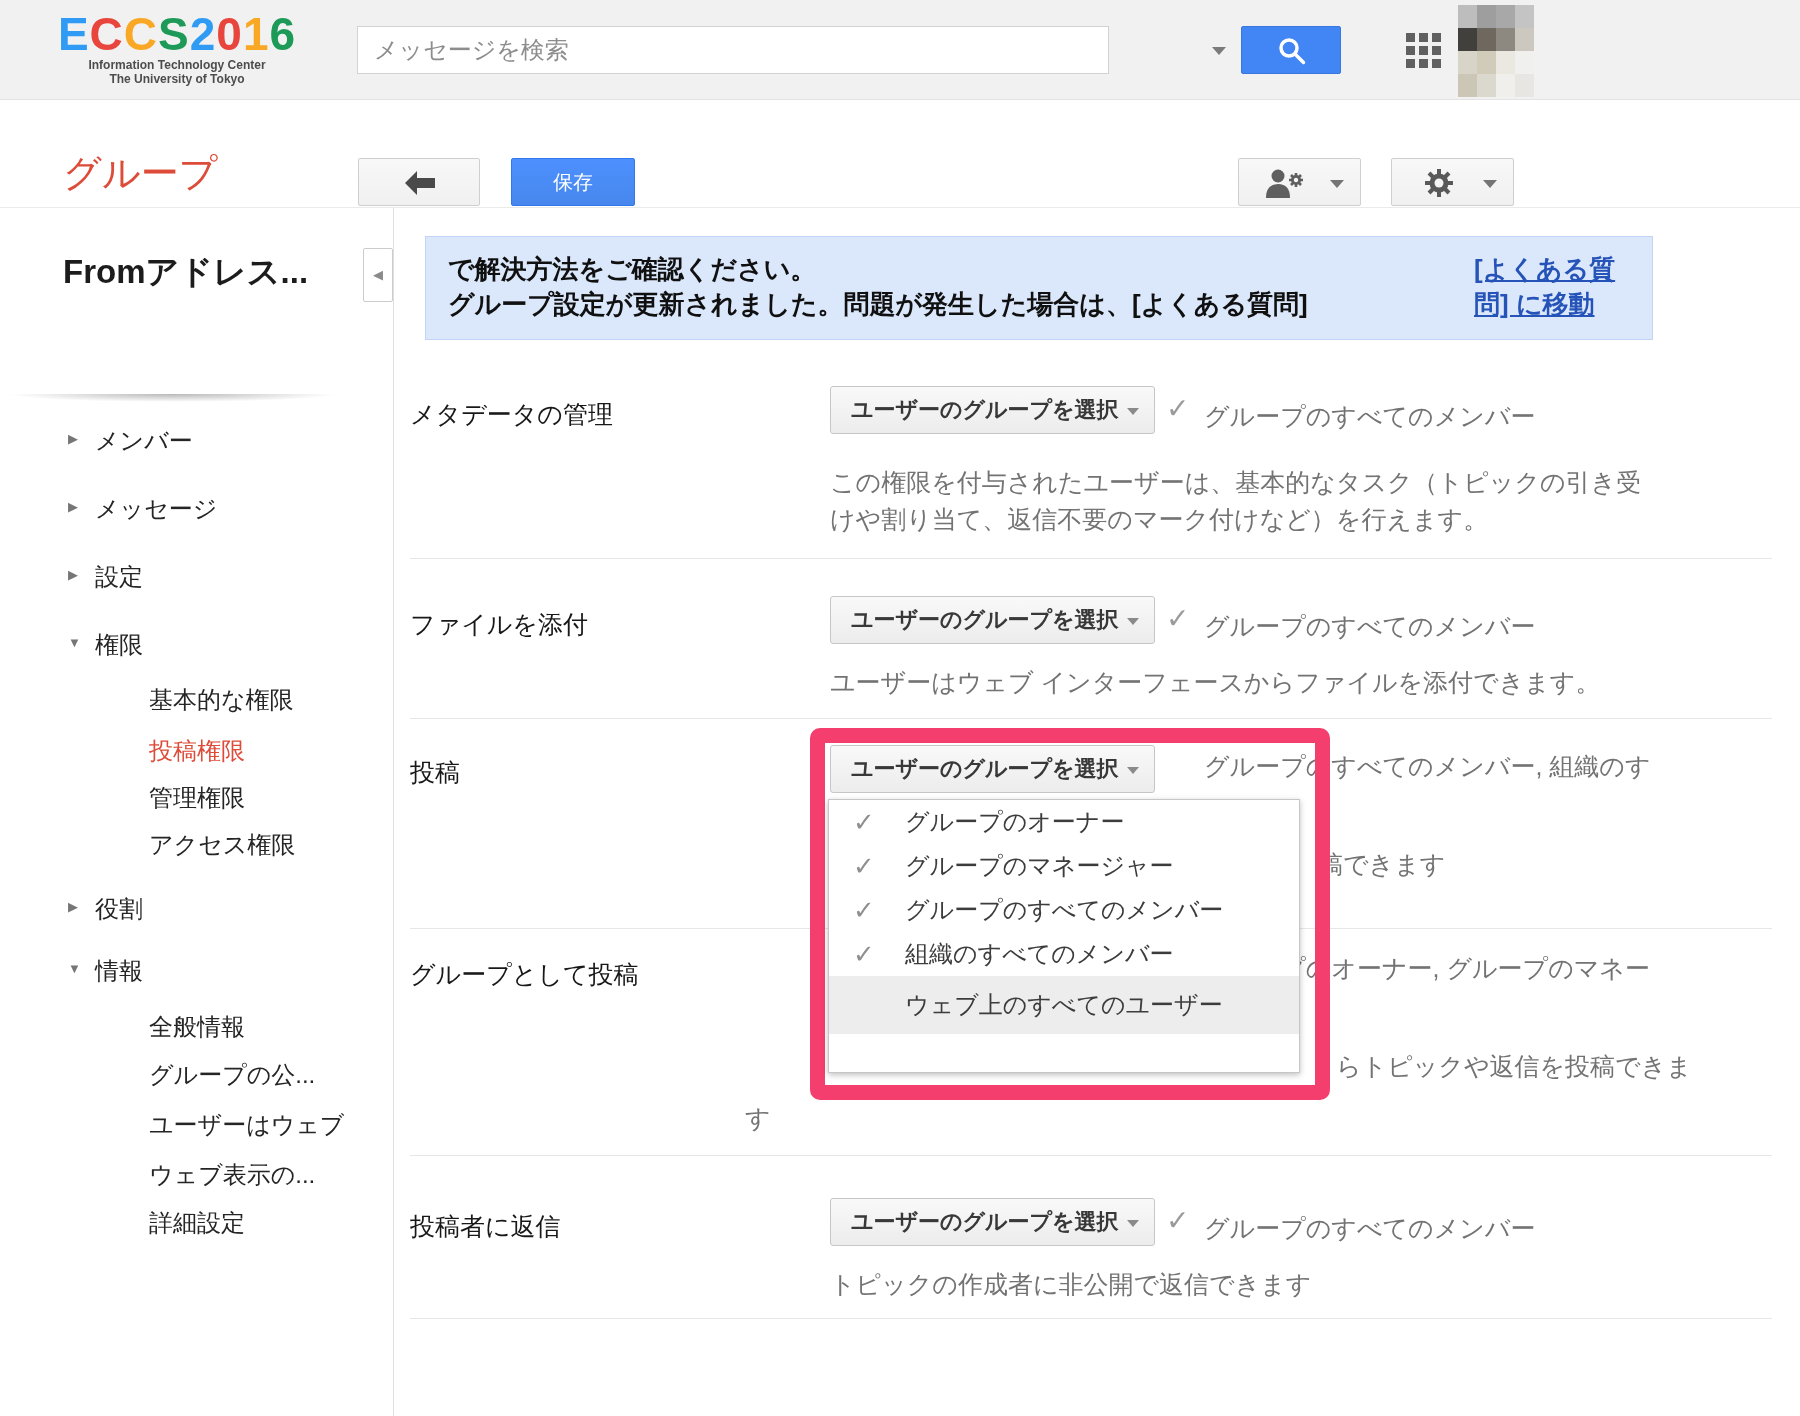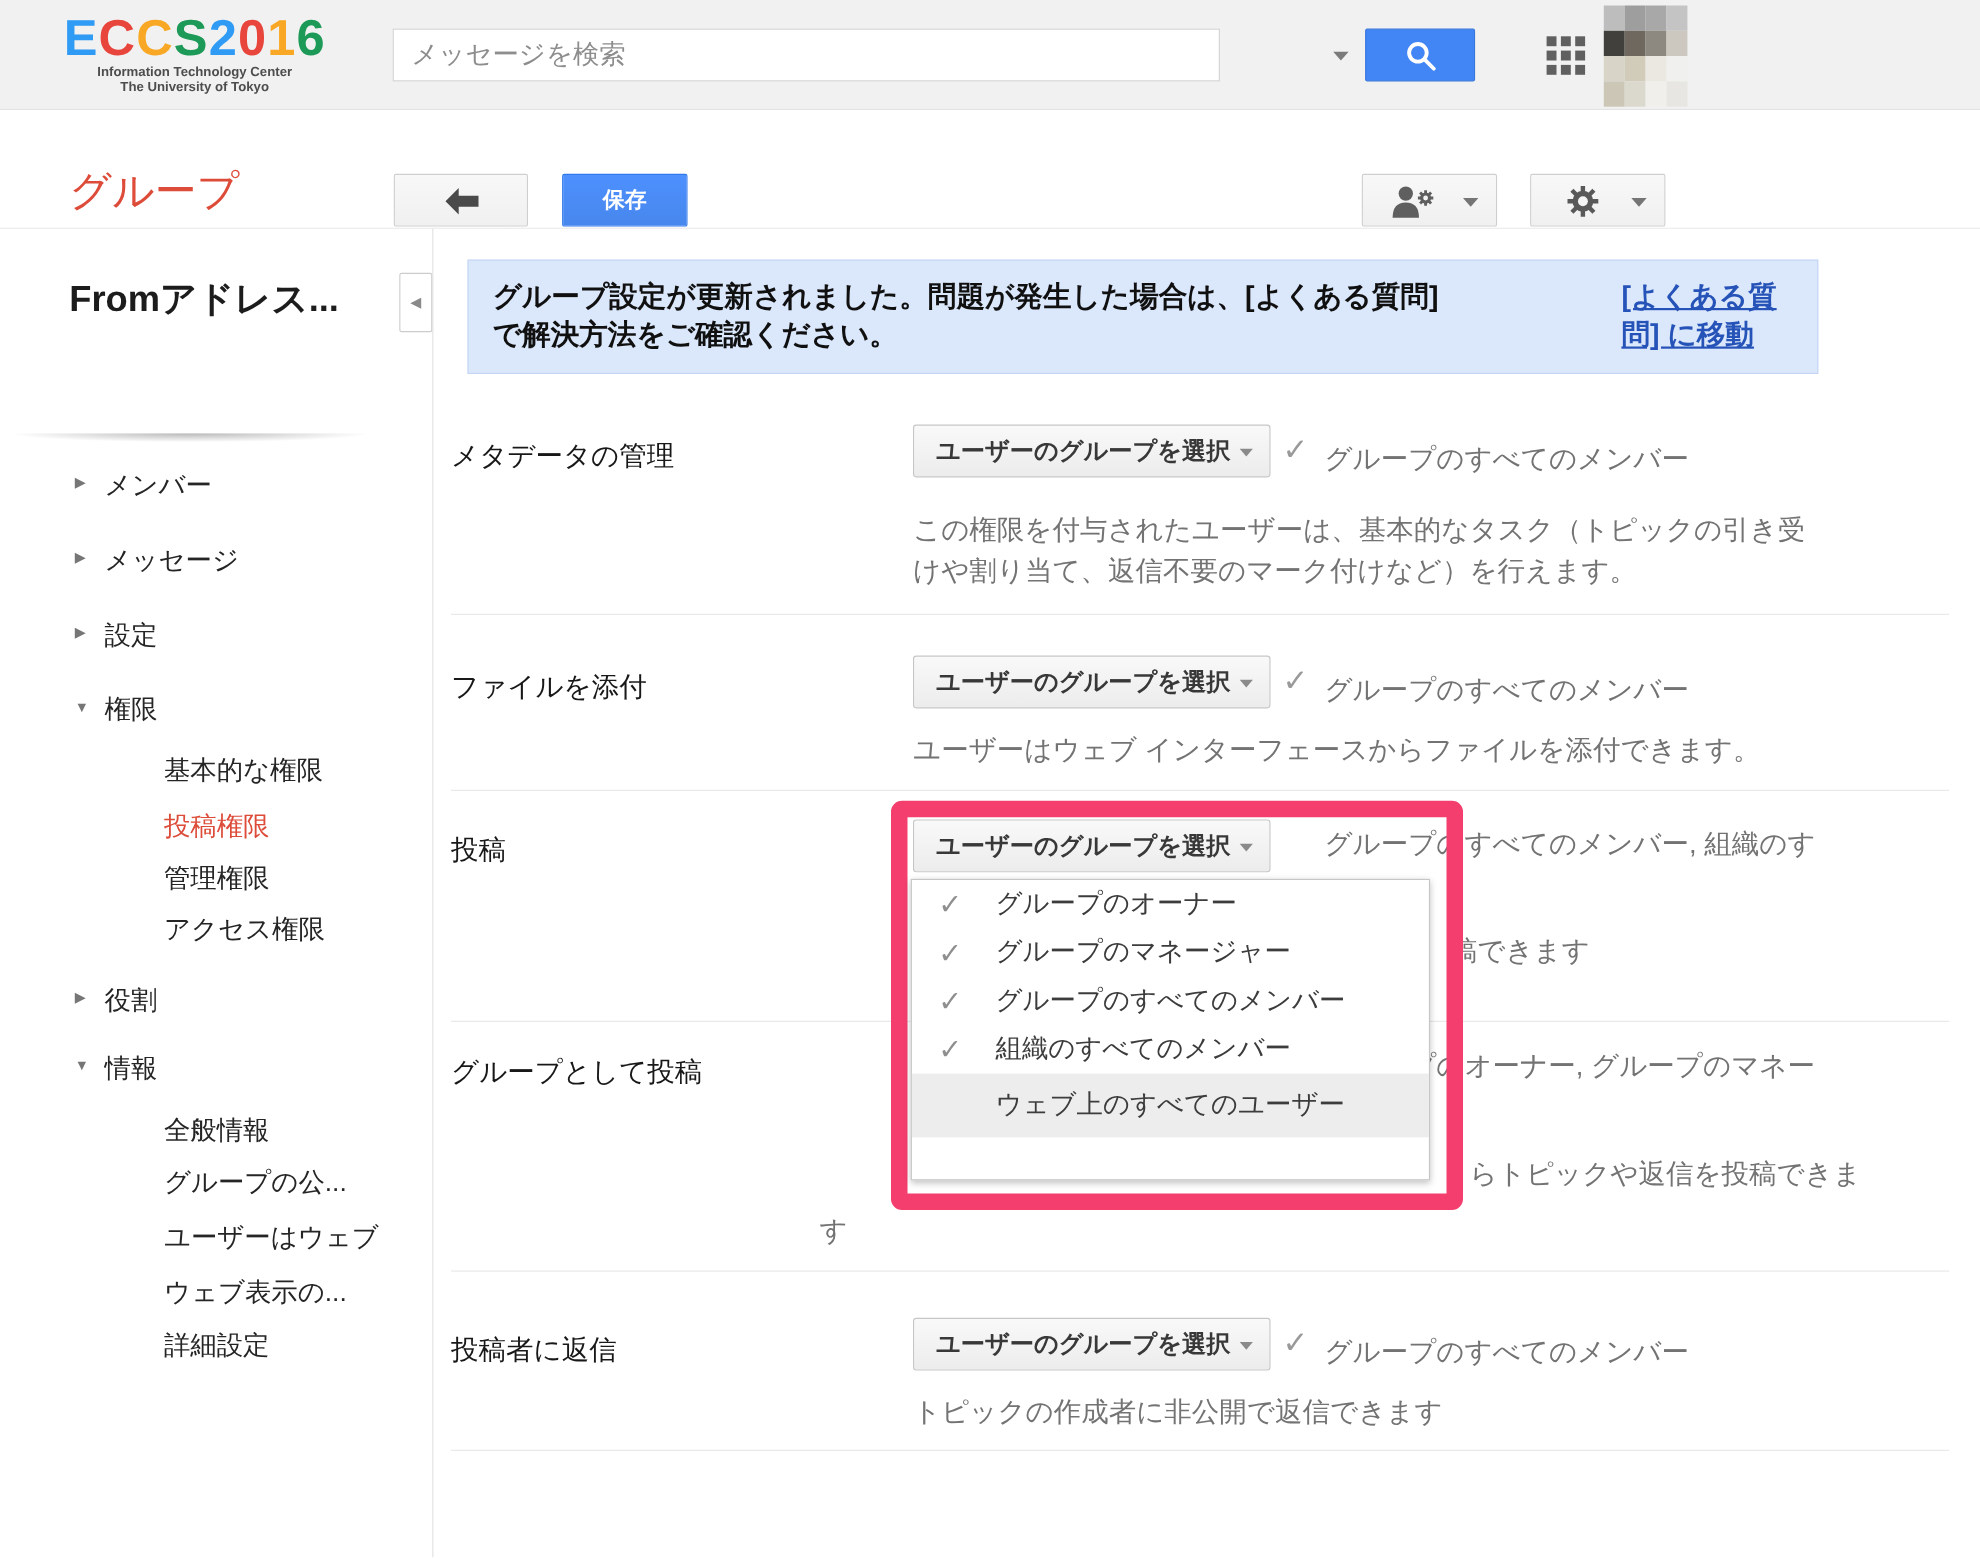--- a/index.html
+++ b/index.html
@@ -29,22 +29,22 @@
   .avatar i:nth-child(9){background:#d8d4c8;} .avatar i:nth-child(10){background:#d1cbba;}
   .avatar i:nth-child(11){background:#eae8e0;} .avatar i:nth-child(12){background:#f0f0ee;}
   .avatar i:nth-child(13){background:#cbc6b6;} .avatar i:nth-child(14){background:#dbd8ce;}
   .avatar i:nth-child(15){background:#f0efeb;} .avatar i:nth-child(16){background:#e7e6e2;}
   
   .page-title{position:absolute;left:63px;top:148px;font-size:38px;color:#dd4b39;}
   .tbtn{position:absolute;height:48px;box-sizing:border-box;border:1px solid #cfcfcf;border-radius:2px;
         background:linear-gradient(#f8f8f8,#f0f0f0);cursor:pointer;}
   .btn-back{left:358px;top:158px;width:122px;}
   .btn-back svg{position:absolute;left:41px;top:9px;}
-  .btn-save{left:511px;top:158px;width:114px;background:linear-gradient(#4d90fe,#4787ed);border:1px solid #3079ed;
-            color:#fff;font-size:20px;font-weight:bold;text-align:center;line-height:46px;}
+  .btn-save{left:511px;top:158px;width:124px;background:linear-gradient(#4d90fe,#4787ed);border:1px solid #3079ed;
+            color:#fff;font-size:20px;font-weight:normal;text-align:center;line-height:46px;}
   .btn-people{left:1238px;top:158px;width:123px;}
   .btn-people svg{position:absolute;left:26px;top:8px;}
   .btn-gear{left:1391px;top:158px;width:123px;}
   .btn-gear svg{position:absolute;left:30px;top:7px;}
   .tbtn .dd{position:absolute;right:16px;top:21px;width:0;height:0;border-left:7px solid transparent;border-right:7px solid transparent;border-top:8px solid #757575;}
   .hairline{position:absolute;left:0;top:207px;width:1800px;height:1px;background:#eaeaea;}
   
   .side-title{position:absolute;left:63px;top:250px;font-size:33px;font-weight:bold;color:#1c1c1c;}
   .collapse-btn{position:absolute;left:363px;top:248px;width:30px;height:54px;background:#fff;border:1px solid #ccc;border-radius:2px;
       box-sizing:border-box;text-align:center;line-height:52px;font-size:13px;color:#8a8a8a;cursor:pointer;}
@@ -220,22 +220,22 @@
   </div>
 <div class="side-item sub" style="top:1159px;">
   <span class="lbl">ウェブ表示の...</span>
   </div>
 <div class="side-item sub" style="top:1207px;">
   <span class="lbl">詳細設定</span>
   </div>
 
 <div class="banner">
   <div class="banner-text">
+    <span>で解決方法をご確認ください。</span>
     <span>グループ設定が更新されました。問題が発生した場合は、[よくある質問]</span>
-    <span>で解決方法をご確認ください。</span>
   </div>
   <div class="banner-link">[よくある質問] に移動</div>
 </div>
 
 <div class="row-label" style="top:398px;">メタデータの管理</div>
 <div class="gbtn" style="top:386px;">
   <span>ユーザーのグループを選択</span>
   <span class="caret"></span>
 </div>
 <span class="chkmark" style="top:392px;">✓</span>

